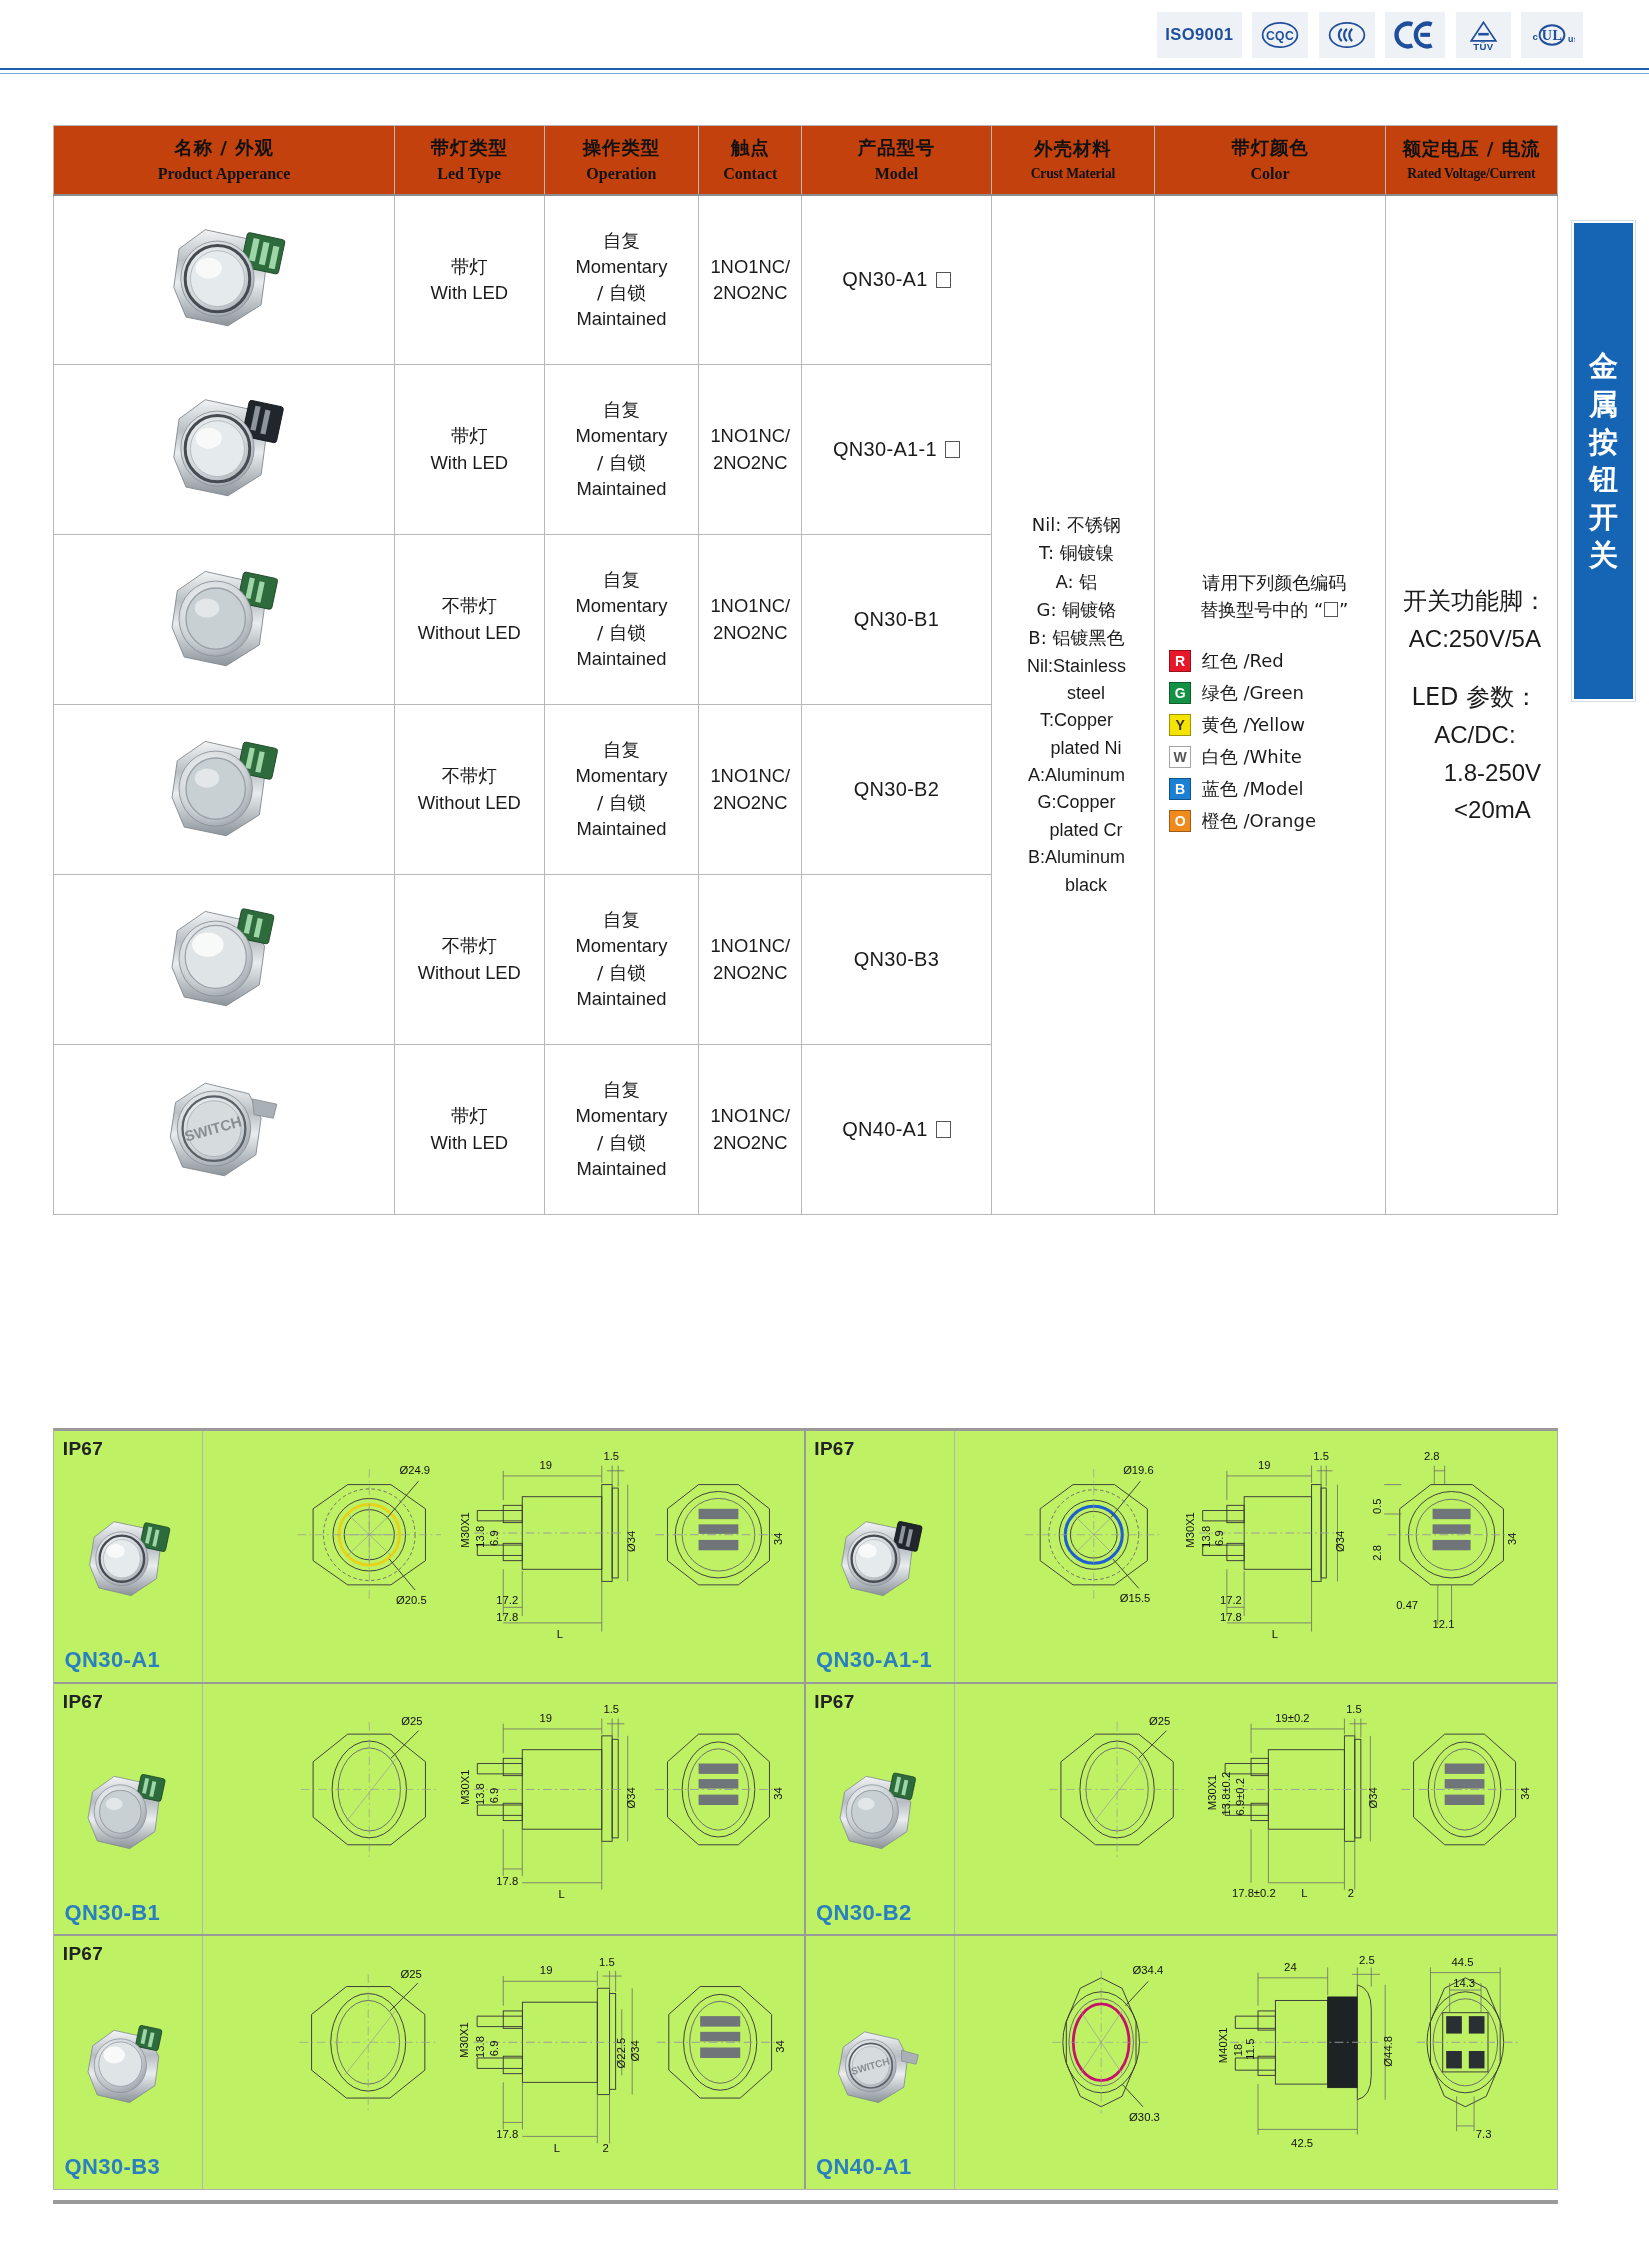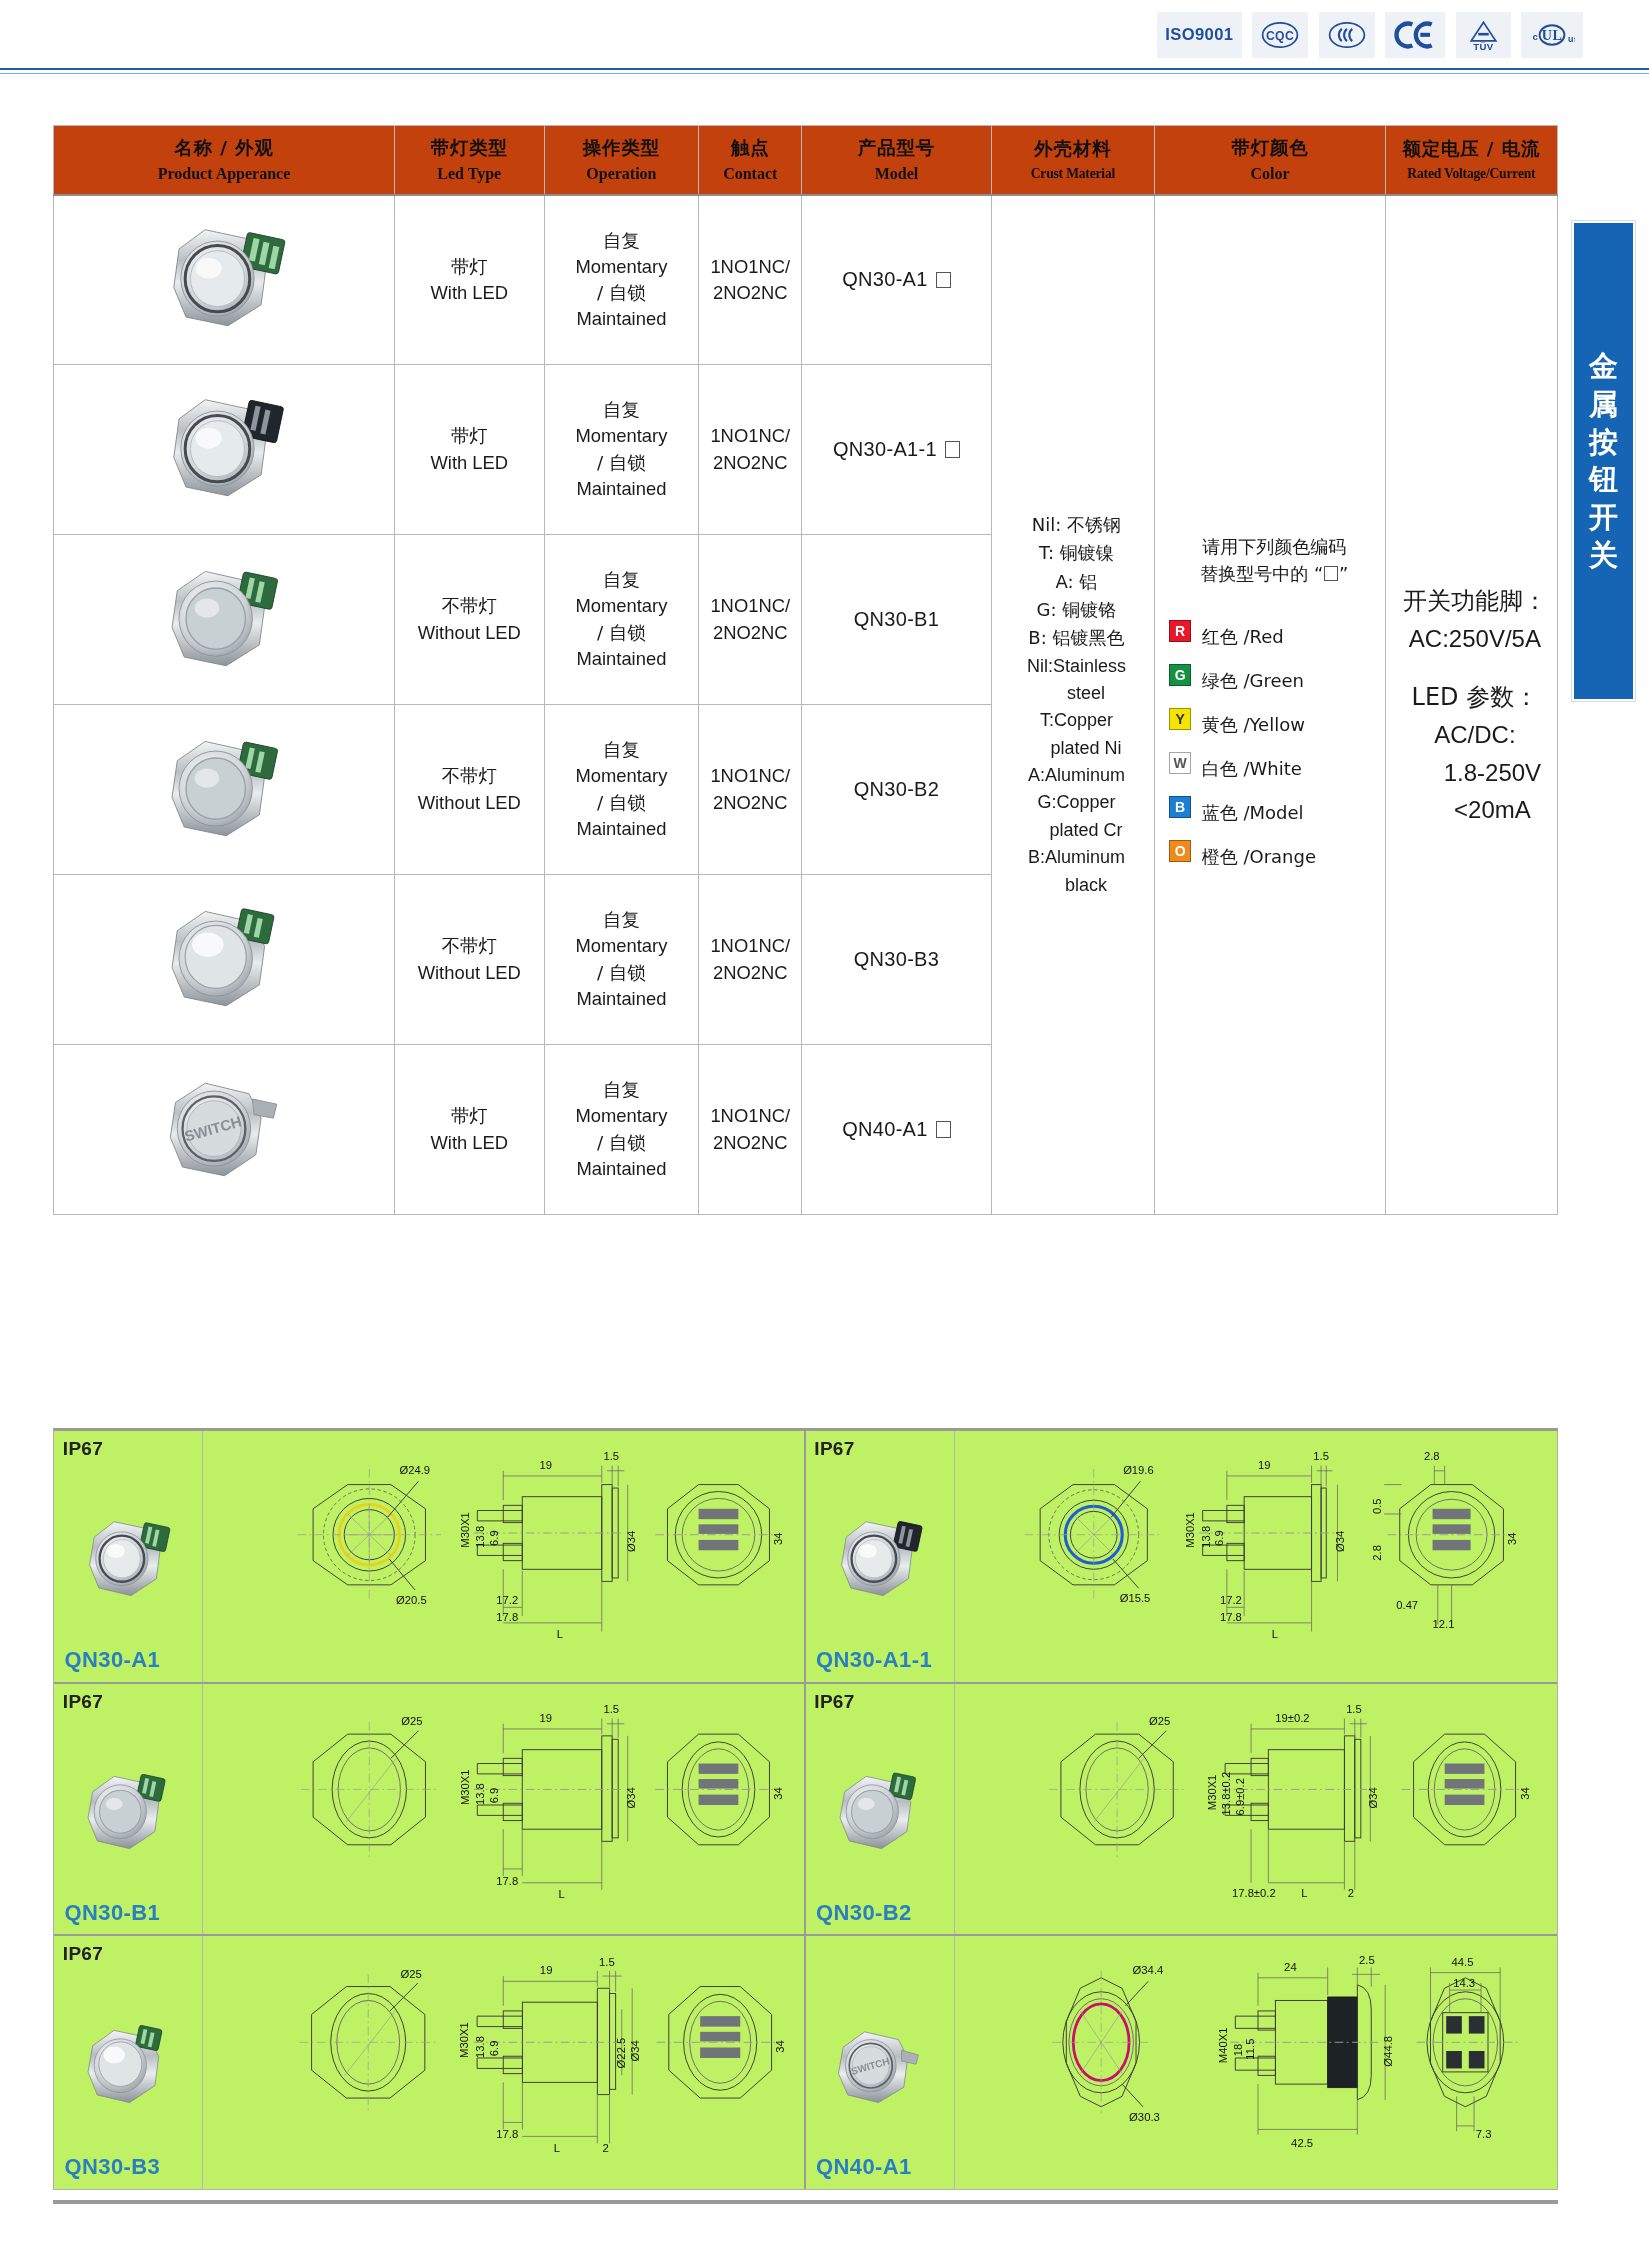--- a/index.html
+++ b/index.html
@@ -121,21 +121,21 @@
   .color-row {
     display:flex; align-items:center; gap:10.5px; margin:8px 0;
     font-size:18px;
   }
   .swatch {
     width:22px; height:22px; flex:none;
     display:flex; align-items:center; justify-content:center;
     font-size:14px; font-weight:bold; font-family:"Liberation Sans", sans-serif;
     border:0.9px solid rgba(0,0,0,.35);
   }
-  .color-row .lbl { font-family:"DejaVu Sans", sans-serif; white-space:nowrap;margin-top:12px; }
+  .color-row .lbl { font-family:"DejaVu Sans", sans-serif; white-space:nowrap; }
 
   .volt-block { text-align:left; padding:0 5.3px 0 12.3px; font-size:24px; line-height:1.55; }
   .volt-block .cn { font-family:"DejaVu Sans", sans-serif; }
   .volt-block .ind2 { padding-left:35px; display:block; }
   .volt-gap { height:21px; }
 
   
   .draw-panel {
     position:absolute; left:53px; top:1428px;
     width:1505px; height:762px;

